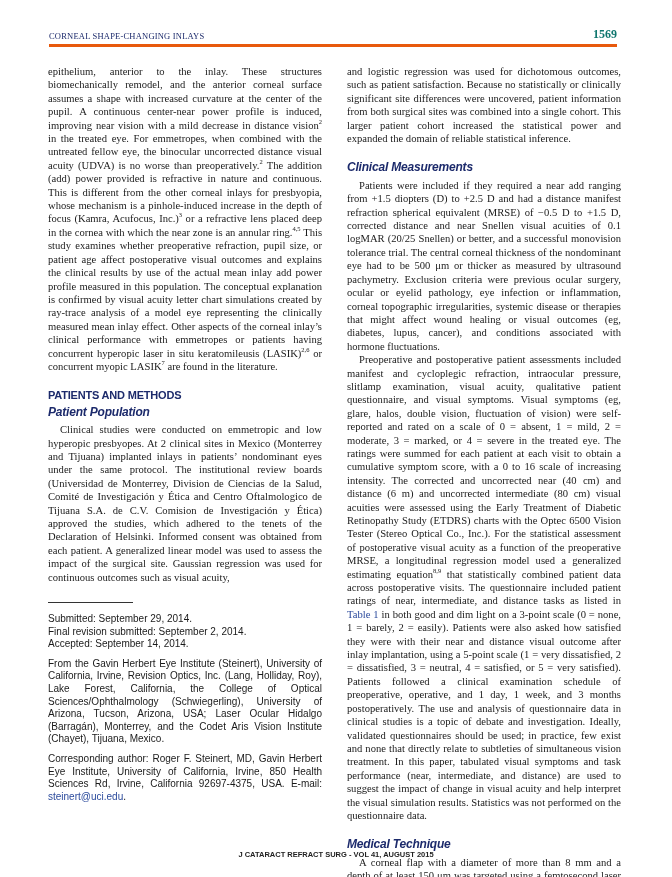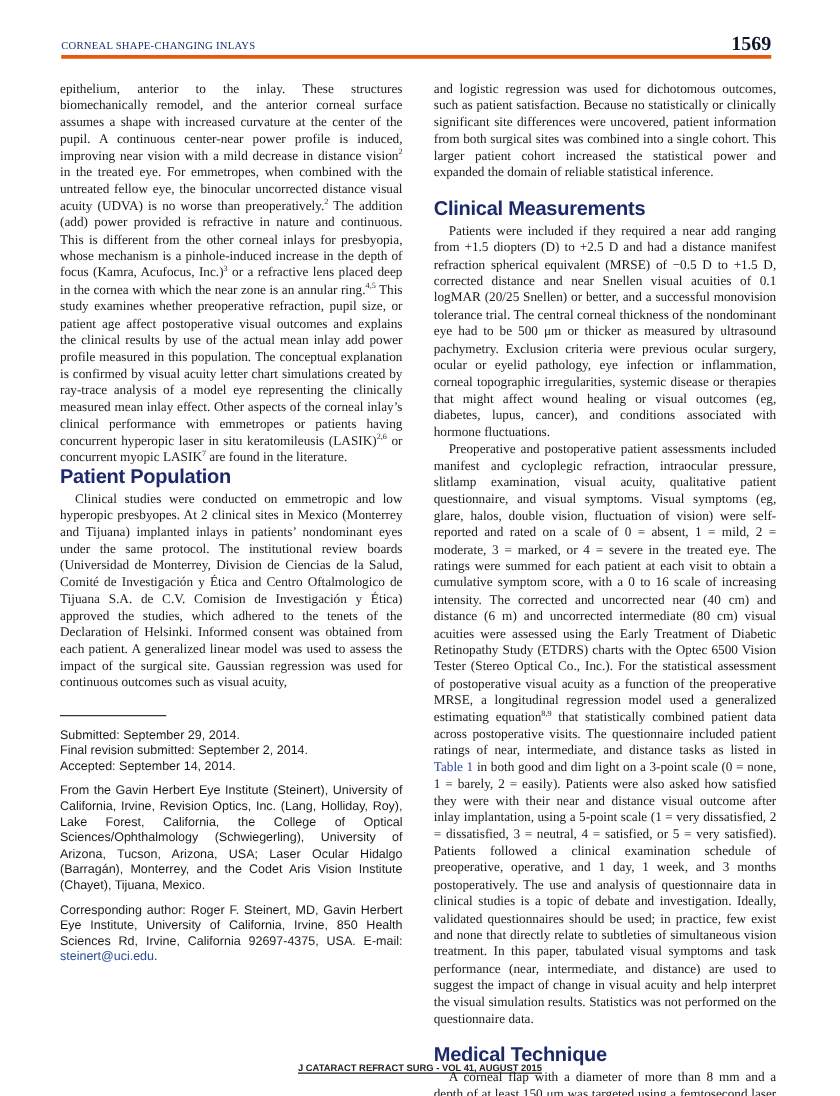--- a/index.html
+++ b/index.html
@@ -1,48 +1,49 @@
 <!DOCTYPE html>
 <html><head>
 <meta charset="utf-8">
 <style>
   html, body { margin:0; padding:0; background:#fff; }
   body { width:672px; height:877px; position:relative; overflow:hidden; color:#1a1a1a; }
   .header { position:absolute; left:49px; top:24px; width:568px; height:22px; }
   .running-title { position:absolute; left:0; right:0; top:7px; text-align:left; font-family:"Liberation Serif", serif; font-size:8.5px; color:#1c2a6b; letter-spacing:0.2px; }
-  .page-num { position:absolute; right:0; top:3px; font-family:"Liberation Serif", serif; font-weight:bold; font-size:16px; color:#0f172a; }
+  .page-num { position:absolute; right:0; top:3px; font-family:"Liberation Serif", serif; font-weight:bold; font-size:12px; color:#0f766e; }
   .rule { position:absolute; left:49px; top:44px; width:568px; height:3px; background:#e8590c; }
   .col { position:absolute; top:65px; width:274px; font-family:"Liberation Serif", serif; font-size:10.6px; line-height:13.4px; text-align:justify; }
   .col.left { left:48px; }
   .col.right { left:347px; }
   .col p { margin:0; }
   .indent { text-indent:12px; }
   sup { font-size:6.5px; line-height:0; vertical-align:super; }
   .h1 { font-family:"Liberation Sans", sans-serif; font-weight:bold; font-size:11px; color:#1c2a6b; margin:16px 0 3px 0; letter-spacing:-0.2px; }
-  .h2 { font-family:"Liberation Sans", sans-serif; font-weight:bold; font-size:16px; color:#1c2a6b; margin:2px 0 4px 0; letter-spacing:-0.2px; }
+  .h2 { font-family:"Liberation Sans", sans-serif; font-weight:bold; font-size:12px; color:#1c2a6b; margin:2px 0 4px 0; letter-spacing:-0.2px;font-style:italic; }
   .h2.gap { margin-top:16px; }
   .link { color:#2b4a9c; }
   .fn-rule { width:85px; height:1px; background:#333; margin:18px 0 10px 0; }
   .fn { font-family:"Liberation Sans", sans-serif; font-size:10px; line-height:12.6px; }
   .fn p { margin:0; }
   .fn .block { margin-top:7px; }
-  .footer { position:absolute; top:850px; left:0; width:672px; text-align:center; font-family:"Liberation Sans", sans-serif; font-weight:bold; font-size:7.5px; color:#222;text-decoration:underline; }
+  .footer { position:absolute; top:850px; left:0; width:672px; text-align:center; font-family:"Liberation Sans", sans-serif; font-weight:bold; font-size:7.5px; color:#222; }
 </style>
 </head>
 <body>
 
 <div class="header">
   <div class="running-title">CORNEAL SHAPE-CHANGING INLAYS</div>
   <div class="page-num">1569</div>
 </div>
 <div class="rule"></div>
 
 <div class="col left">
   <p><span>epithelium, anterior to the inlay. These structures biomechanically remodel, and the anterior corneal surface assumes a shape with increased curvature at the center of the pupil. A continuous center-near power profile is induced, improving near vision with a mild decrease in distance vision</span><sup>2</sup><span> in the treated eye. For emmetropes, when combined with the untreated fellow eye, the binocular uncorrected distance visual acuity (UDVA) is no worse than preoperatively.</span><sup>2</sup><span> The addition (add) power provided is refractive in nature and continuous. This is different from the other corneal inlays for presbyopia, whose mechanism is a pinhole-induced increase in the depth of focus (Kamra, Acufocus, Inc.)</span><sup>3</sup><span> or a refractive lens placed deep in the cornea with which the near zone is an annular ring.</span><sup>4,5</sup><span> This study examines whether preoperative refraction, pupil size, or patient age affect postoperative visual outcomes and explains the clinical results by use of the actual mean inlay add power profile measured in this population. The conceptual explanation is confirmed by visual acuity letter chart simulations created by ray-trace analysis of a model eye representing the clinically measured mean inlay effect. Other aspects of the corneal inlay’s clinical performance with emmetropes or patients having concurrent hyperopic laser in situ keratomileusis (LASIK)</span><sup>2,6</sup><span> or concurrent myopic LASIK</span><sup>7</sup><span> are found in the literature.</span></p>
 
+  <div class="h1">PATIENTS AND METHODS</div>
   <div class="h2">Patient Population</div>
   <p class="indent">Clinical studies were conducted on emmetropic and low hyperopic presbyopes. At 2 clinical sites in Mexico (Monterrey and Tijuana) implanted inlays in patients’ nondominant eyes under the same protocol. The institutional review boards (Universidad de Monterrey, Division de Ciencias de la Salud, Comité de Investigación y Ética and Centro Oftalmologico de Tijuana S.A. de C.V. Comision de Investigación y Ética) approved the studies, which adhered to the tenets of the Declaration of Helsinki. Informed consent was obtained from each patient. A generalized linear model was used to assess the impact of the surgical site. Gaussian regression was used for continuous outcomes such as visual acuity,</p>
 
   <div class="fn-rule"></div>
   <div class="fn">
     <p>Submitted: September 29, 2014.</p>
     <p>Final revision submitted: September 2, 2014.</p>
     <p>Accepted: September 14, 2014.</p>
     <p class="block" style="text-align:justify">From the Gavin Herbert Eye Institute (Steinert), University of California, Irvine, Revision Optics, Inc. (Lang, Holliday, Roy), Lake Forest, California, the College of Optical Sciences/Ophthalmology (Schwiegerling), University of Arizona, Tucson, Arizona, USA; Laser Ocular Hidalgo (Barragán), Monterrey, and the Codet Aris Vision Institute (Chayet), Tijuana, Mexico.</p>
     <p class="block" style="text-align:justify"><span>Corresponding author: Roger F. Steinert, MD, Gavin Herbert Eye Institute, University of California, Irvine, 850 Health Sciences Rd, Irvine, California 92697-4375, USA. E-mail: </span><span class="link">steinert@uci.edu</span><span>.</span></p>

